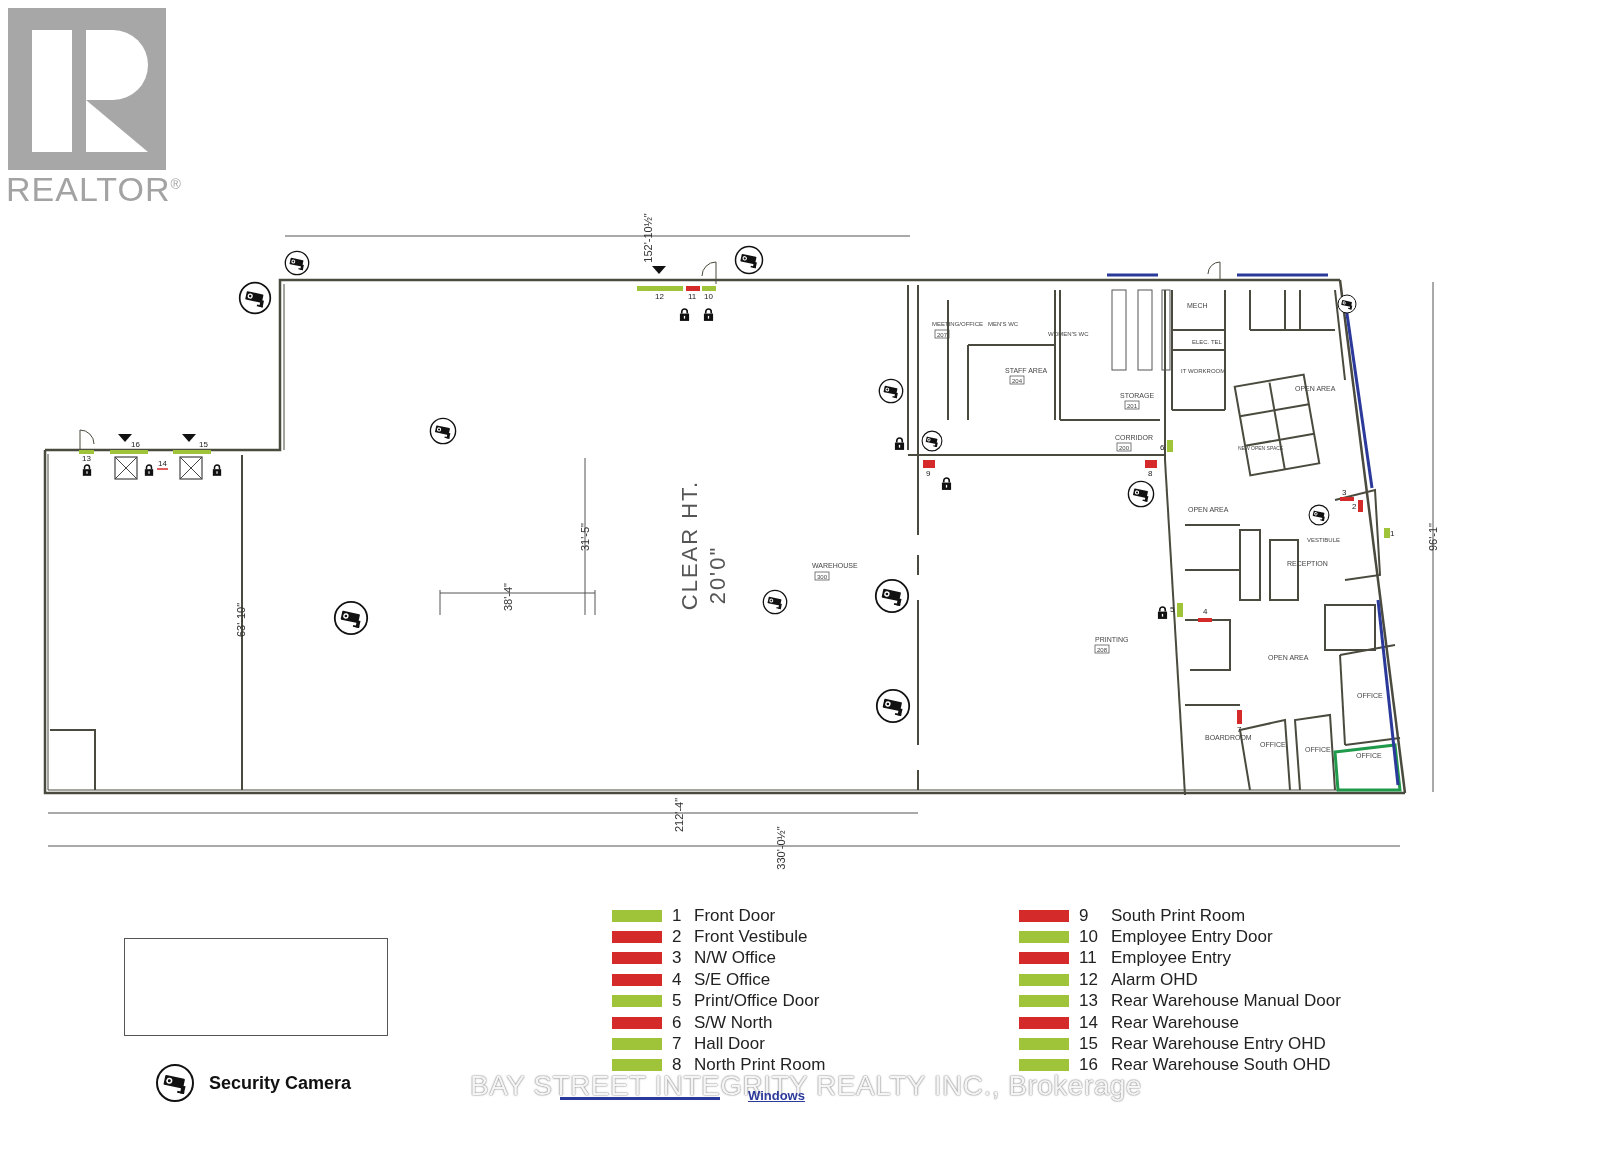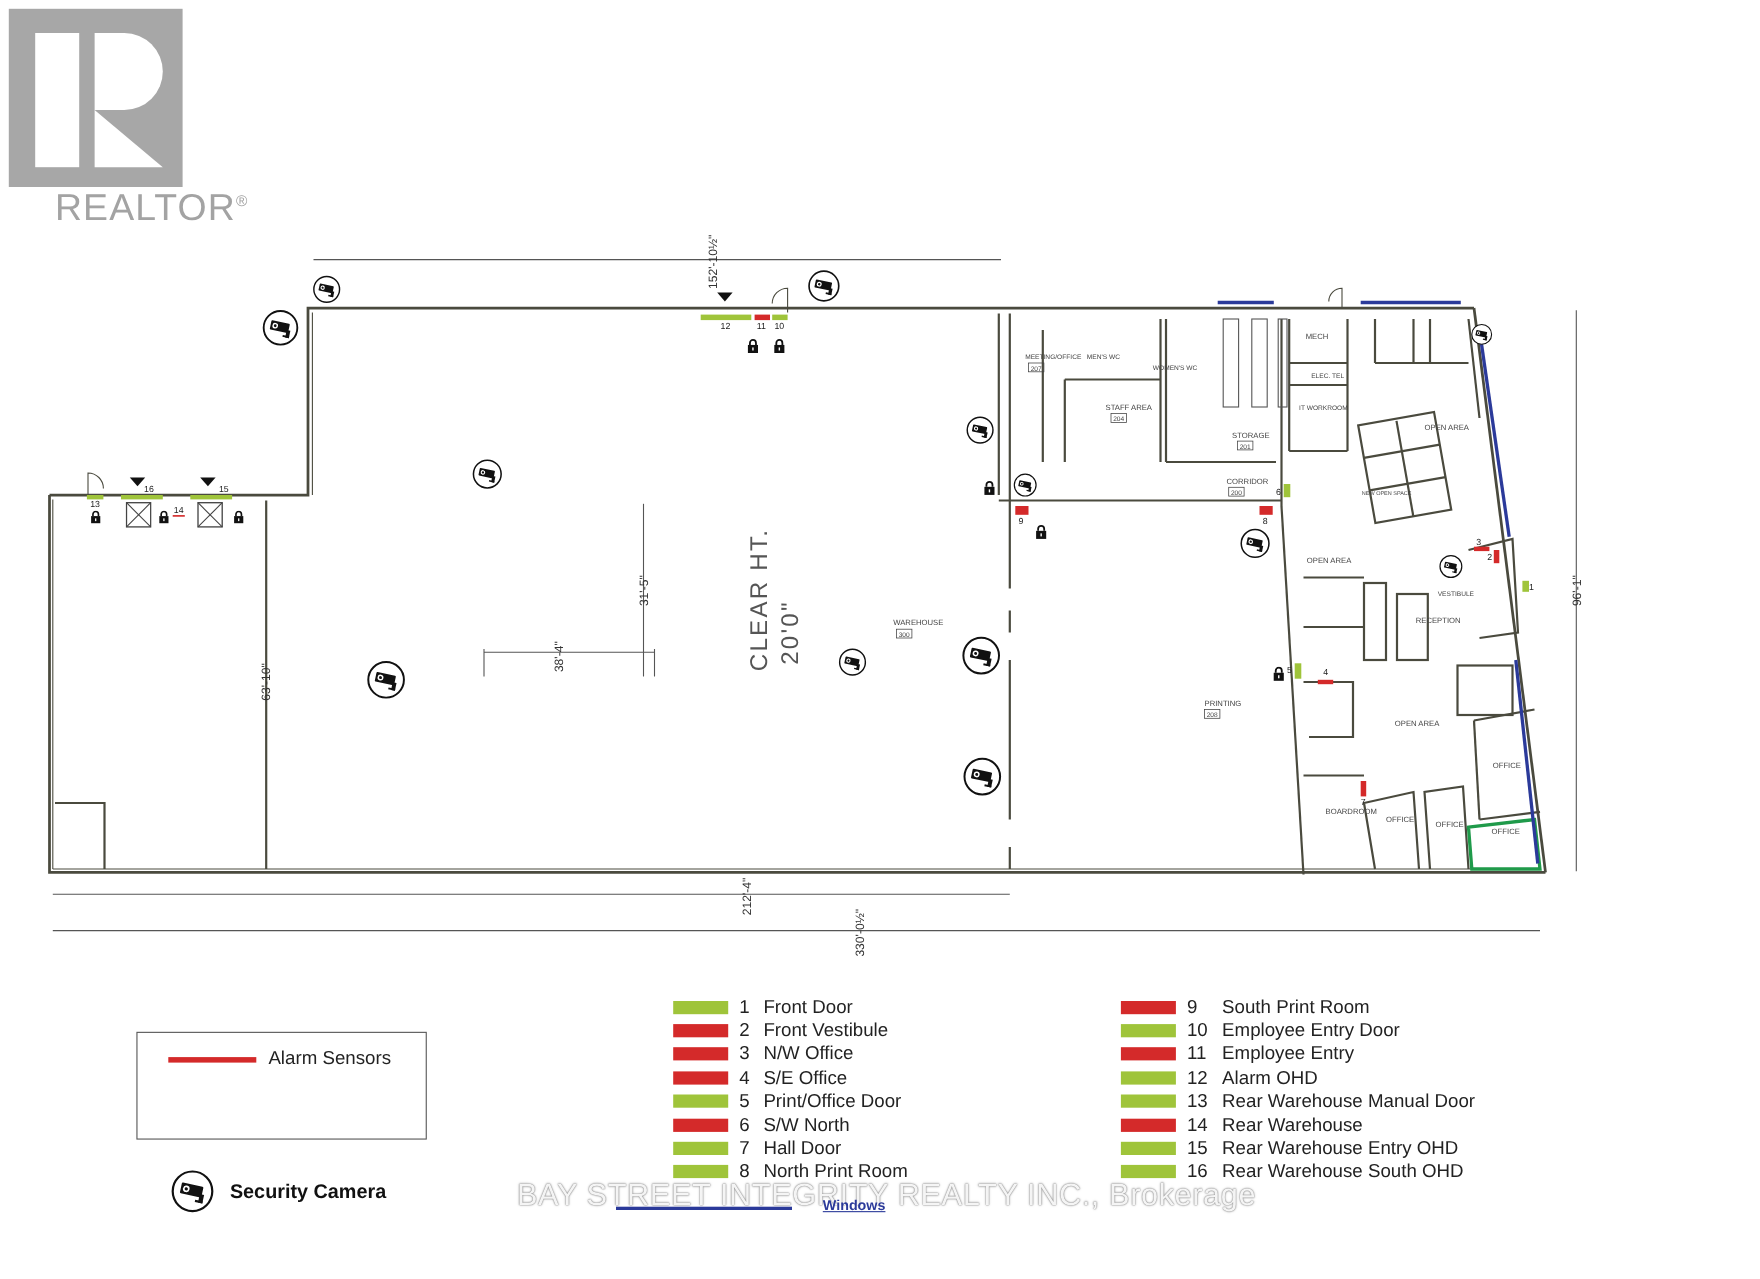--- a/index.html
+++ b/index.html
@@ -2,21 +2,21 @@
 <html><head>
 <meta charset="utf-8">
 <style>
   html,body{margin:0;padding:0;background:#ffffff;}
   body{width:1600px;height:1163px;position:relative;overflow:hidden;font-family:"Liberation Sans",sans-serif;color:#222;}
   .abs{position:absolute;}
   #logo{left:8px;top:8px;width:158px;height:162px;background:#a7a7a7;}
   #logo .bar1{position:absolute;left:24px;top:22px;width:40px;height:122px;background:#fff;}
   #logo .bowl{position:absolute;left:78px;top:22px;width:62px;height:70px;background:#fff;border-radius:0 38px 38px 0;}
   #logo .leg{position:absolute;left:78px;top:92px;width:0;height:0;border-left:0 solid transparent;border-top:0;border-right:62px solid transparent;border-bottom:52px solid #fff;}
-  #logo-text{left:6px;top:170px;font-size:34px;color:#a3a3a3;letter-spacing:1px;margin-left:44px;}
+  #logo-text{left:6px;top:170px;font-size:34px;color:#a3a3a3;letter-spacing:1px;}
   #logo-text sup{font-size:14px;}
   svg text{font-family:"Liberation Sans",sans-serif;}
   .legend-key{position:absolute;left:124px;top:938px;width:262px;height:96px;border:1.5px solid #555;background:#fff;}
   .legend-key .row{position:absolute;left:0;width:262px;height:48px;}
   .legend-key .row.r2{top:48px;border-top:1.5px solid #555;}
   .legend-key .swatch{position:absolute;left:28px;top:22px;width:80px;height:5px;}
   .legend-key .lbl{position:absolute;left:119px;top:13px;font-size:17px;color:#222;}
   .cam-legend{position:absolute;left:155px;top:1063px;}
   .cam-legend .lbl{position:absolute;left:54px;top:10px;font-size:18px;font-weight:bold;white-space:nowrap;color:#111;}
   .list{position:absolute;font-size:17px;color:#222;}
@@ -269,24 +269,20 @@
     <use href="#cam" x="875" y="688" width="36" height="36"></use>
     <use href="#cam" x="878" y="378" width="26" height="26"></use>
     <use href="#cam" x="921" y="430" width="22" height="22"></use>
     <use href="#cam" x="1127" y="480" width="28" height="28"></use>
     <use href="#cam" x="1337" y="294" width="20" height="20"></use>
     <use href="#cam" x="1308" y="504" width="22" height="22"></use>
   </g>
 </svg>
 
 <div class="legend-key">
-  <div class="row r1">
-    <div class="swatch" style="background:#d42a2a"></div>
-    <div class="lbl">Alarm Sensors</div>
-  </div>
 </div>
 
 <div class="cam-legend">
   <svg width="40" height="40" viewBox="0 0 40 40">
       <use href="#cam" x="0" y="0" width="40" height="40"></use>
     </svg>
   <div class="lbl">Security Camera</div>
 </div>
 
 <div class="list" id="list-left" style="left:612px;top:905px;">

